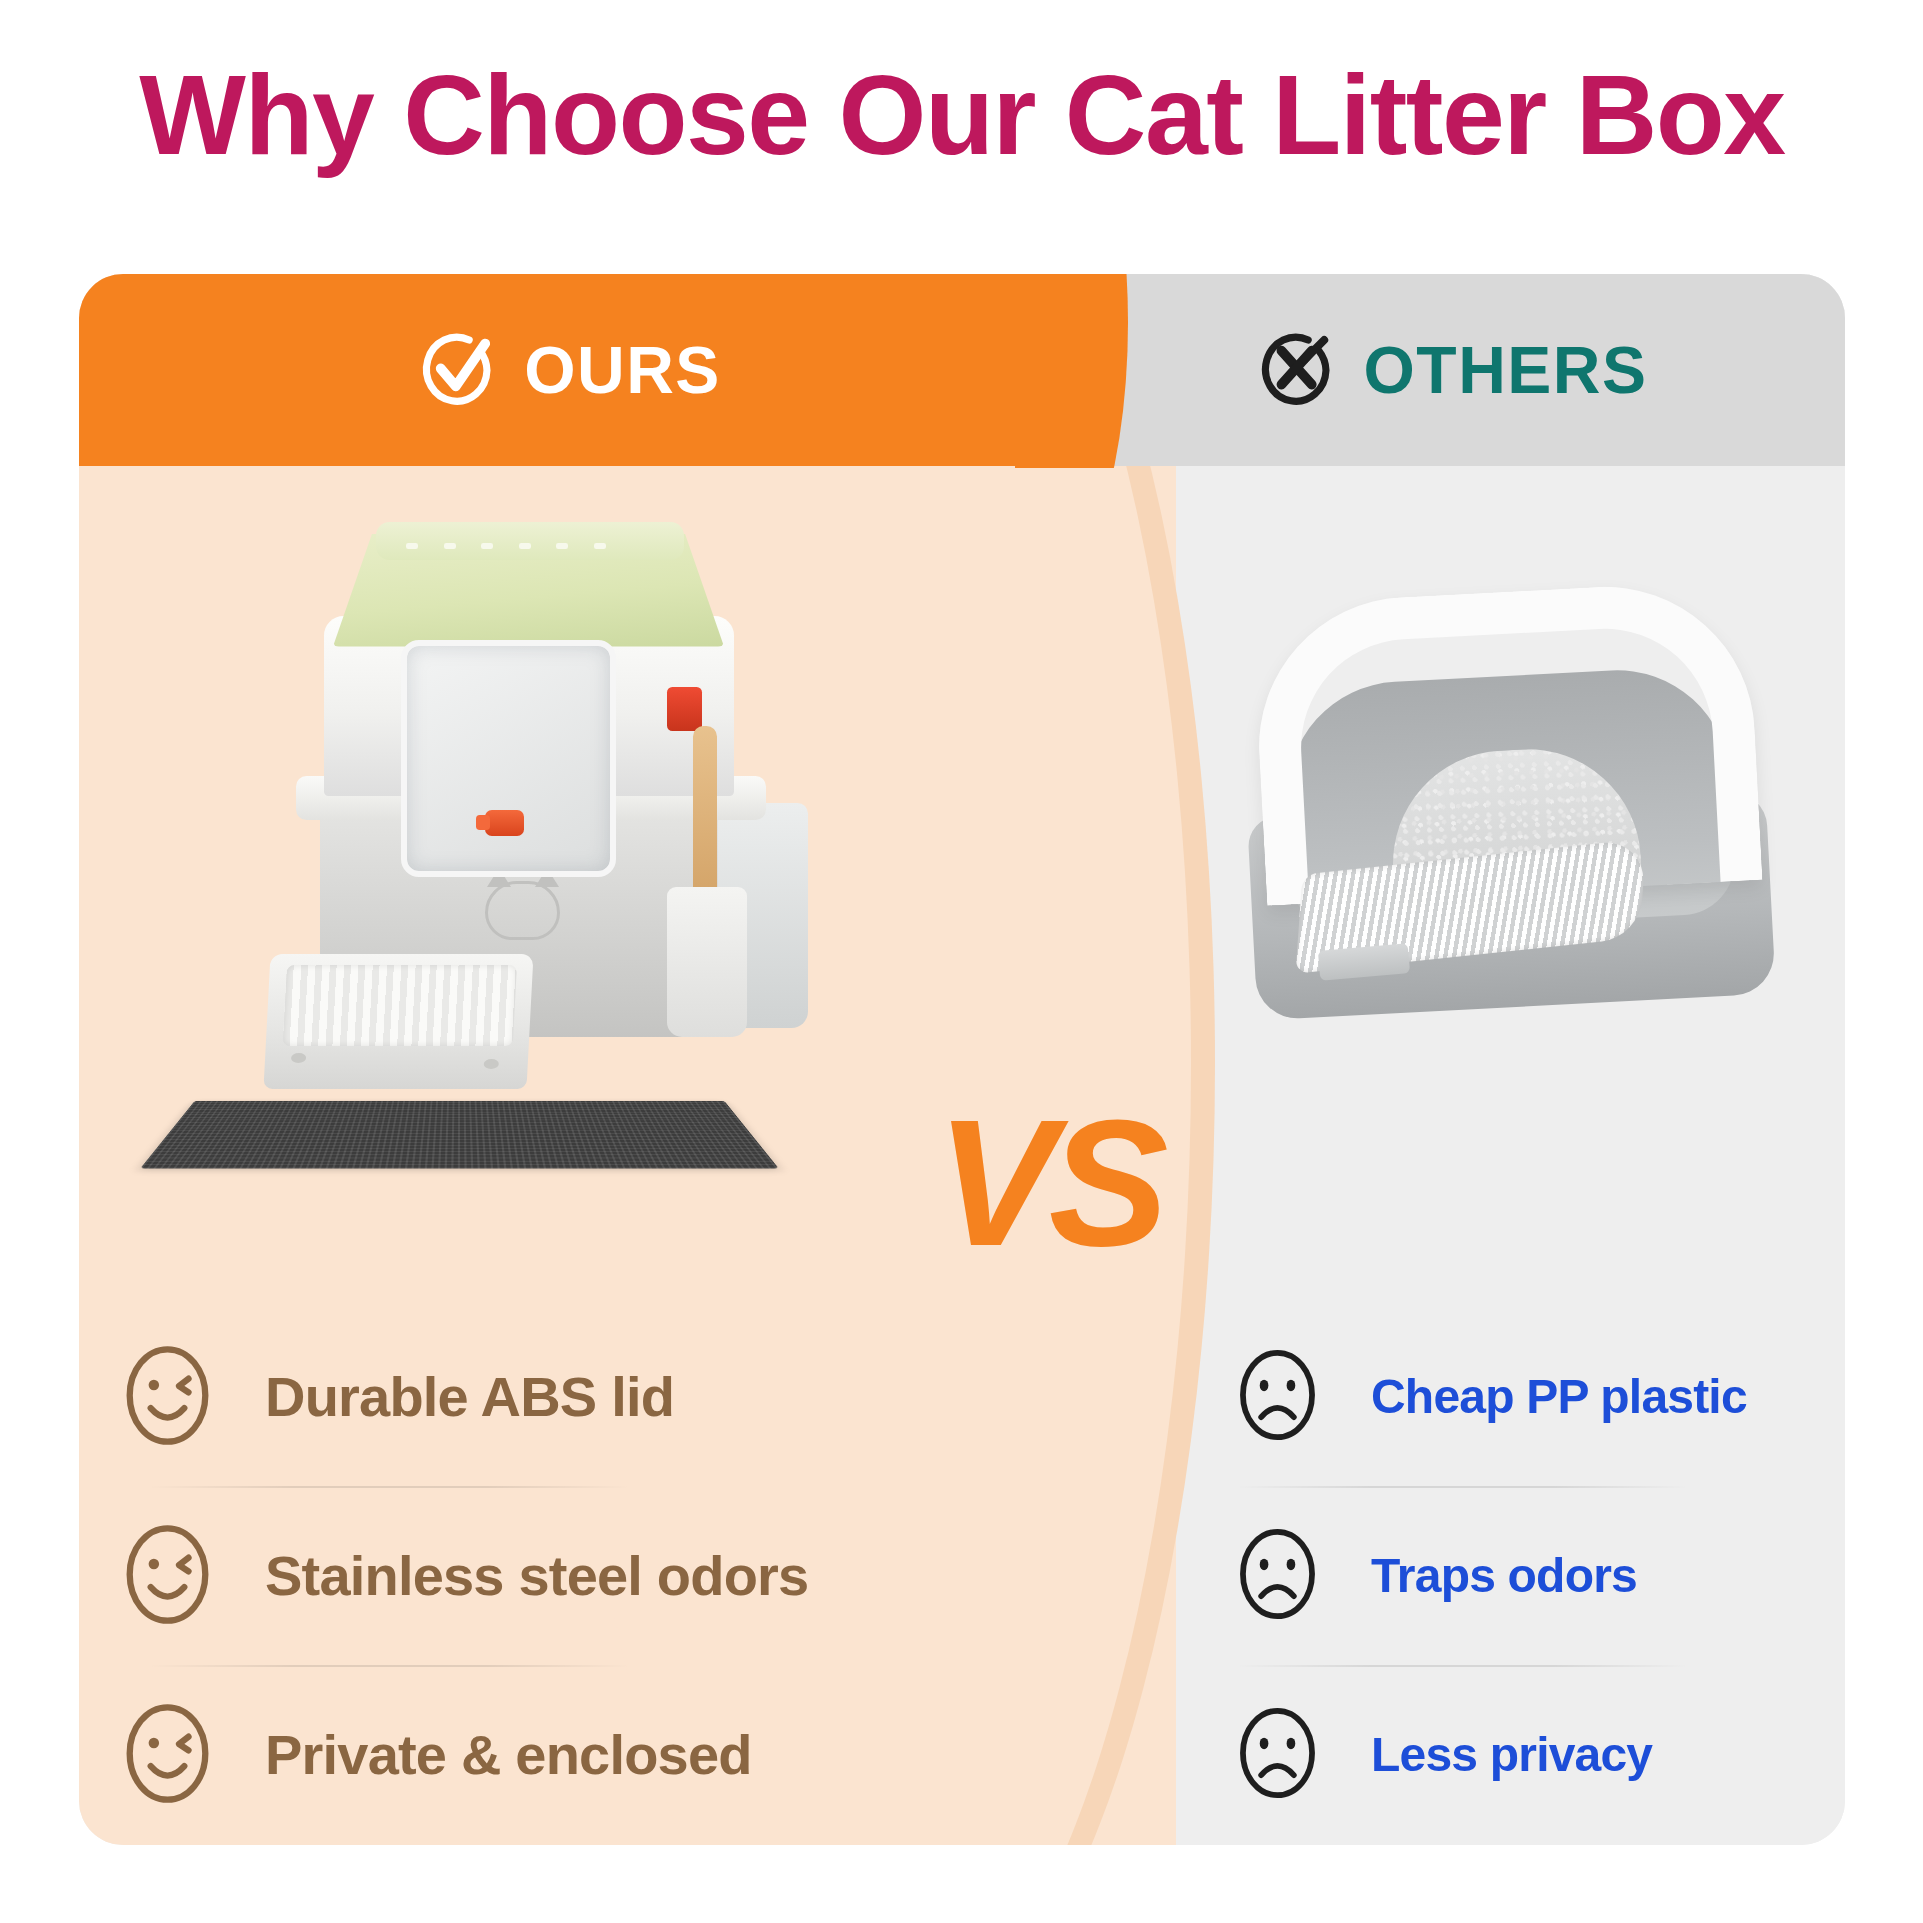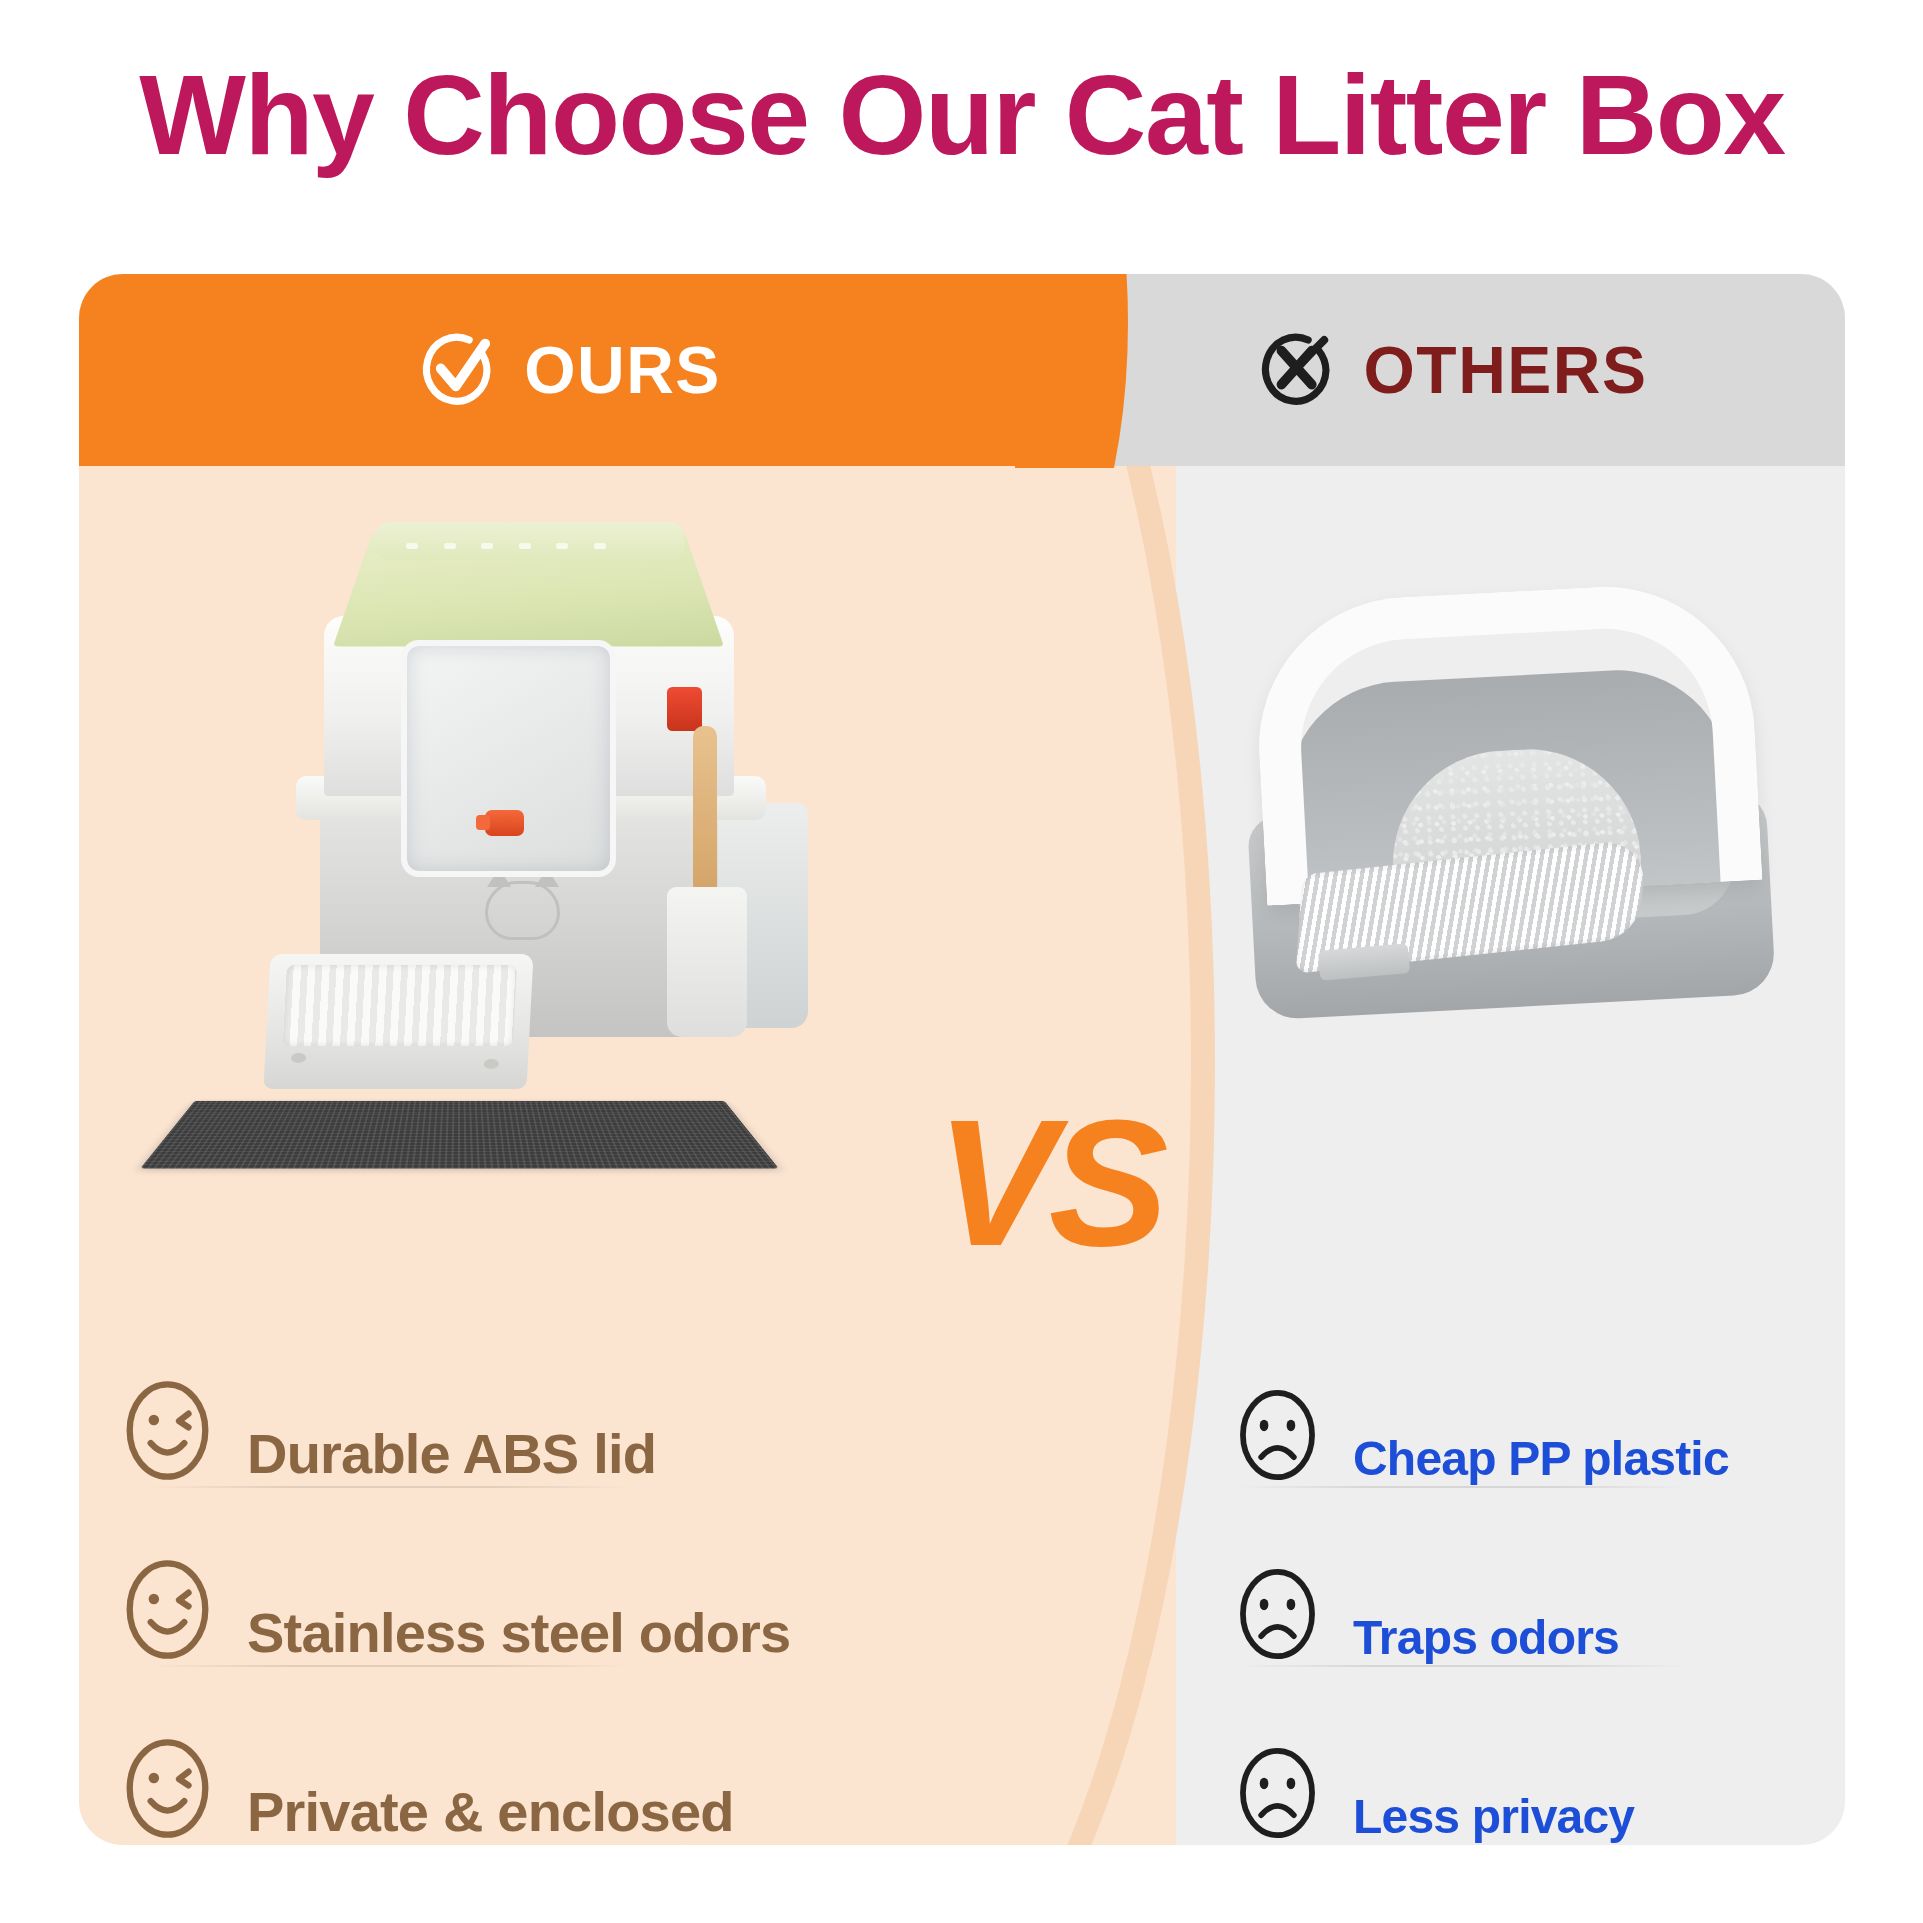--- a/index.html
+++ b/index.html
@@ -92,21 +92,21 @@
   .band-cell{
     display:flex;align-items:center;justify-content:center;
     gap:21px;
   }
   .band-cell.ours{width:977px;}
   .band-cell.others{width:789px;}
   .band-label{
     font-size:66px;font-weight:bold;letter-spacing:1.5px;
   }
   .band-label.ours{color:#FFFFFF;}
-  .band-label.others{color:#7f1d1d;}
+  .band-label.others{color:#0f766e;}
 
   
   .product-stage{
     position:absolute;left:0;top:192px;
     width:100%;height:842px;
     z-index:3;
   }
 
   
   #product-ours{
@@ -317,22 +317,22 @@
     width:100%;height:537px;
     display:flex;
     z-index:5;
   }
   .list-col{position:relative;}
   .list-col.left{width:1045px;padding-left:44px;box-sizing:border-box;}
   .list-col.right{width:721px;padding-left:113px;box-sizing:border-box;}
 
   .feature-row{
     height:179px;
-    display:flex;align-items:flex-end;
-    gap:35px;
+    display:flex;align-items:center;
+    gap:53px;
     position:relative;
   }
   .feature-row + .feature-row:before{
     content:"";
     position:absolute;left:25.6px;top:0;
     width:481px;height:1.5px;
     background:linear-gradient(90deg,rgba(0,0,0,0) 0%,rgba(0,0,0,.10) 30%,rgba(0,0,0,.10) 70%,rgba(0,0,0,0) 100%);
   }
   .list-col.right .feature-row + .feature-row:before{
     left:0px;width:451px;

